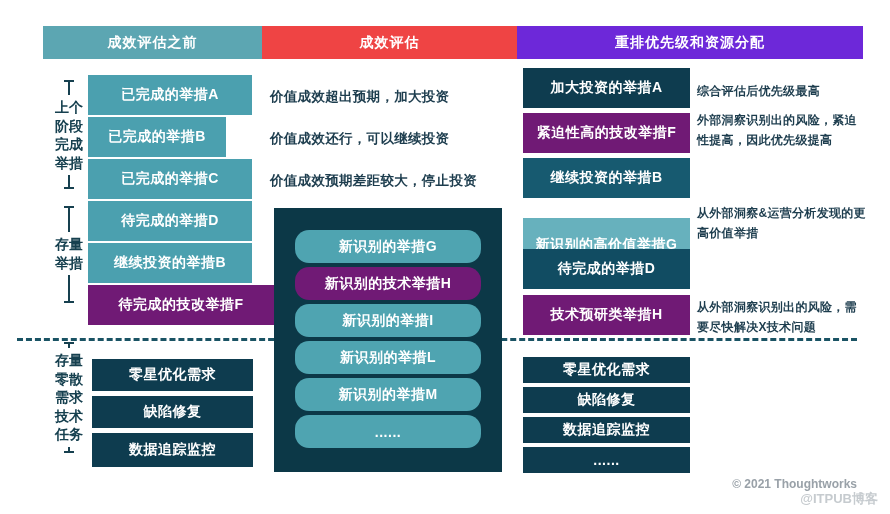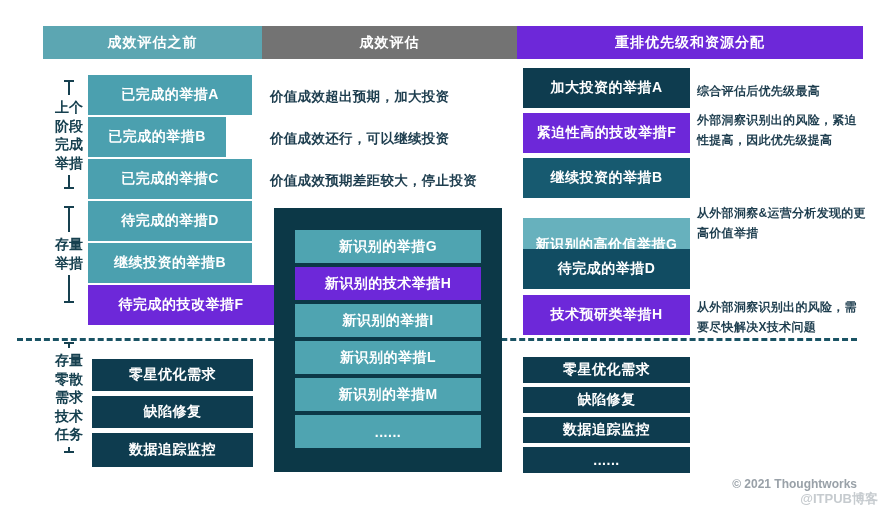--- a/index.html
+++ b/index.html
@@ -6,45 +6,45 @@
   .canvas{
     position:relative;width:890px;height:514px;background:#ffffff;overflow:hidden;
     font-family:"Liberation Sans","DejaVu Sans",sans-serif;
   }
   
   .hdr{
     position:absolute;top:26px;height:33px;display:flex;align-items:center;justify-content:center;
     color:#ffffff;font-size:14px;font-weight:700;letter-spacing:1px;
   }
   .hdr-teal{background:#5CA6B2;}
-  .hdr-navy{background:#737373;}
+  .hdr-navy{background:#ef4444;}
   .hdr-orange{background:#6d28d9;}
 
   
   .box{
     position:absolute;display:flex;align-items:center;justify-content:center;
     color:#ffffff;font-size:14px;font-weight:700;letter-spacing:.5px;white-space:nowrap;
   }
   .v-teal{background:#4BA0AF;}
   .v-teal-inner{background:#4FA4B1;}
   .v-teal-light{background:#67B1BD;}
   .v-navy{background:#0E3C4F;}
   .v-navy-medium{background:#175A70;}
   .v-navy-deep{background:#114C62;}
-  .v-orange{background:#6d28d9;}
+  .v-orange{background:#701a75;}
 
   
   .eval-container{
     position:absolute;left:274px;top:208px;width:228px;height:264px;background:#0C3847;
     box-sizing:border-box;padding:22px 21px 24px 21px;display:flex;flex-direction:column;gap:4px;
     z-index:2;
   }
   .eval-container .ibox{
     position:static;height:33px;flex:0 0 33px;display:flex;align-items:center;justify-content:center;
-    color:#fff;font-size:14px;font-weight:700;letter-spacing:.5px;
+    color:#fff;font-size:14px;font-weight:700;letter-spacing:.5px;border-radius:14px;
   }
 
   
   .dashed-divider{
     position:absolute;left:17px;top:338px;width:840px;height:0;
     border-top:3px dashed #1A5364;z-index:1;
   }
 
   
   .railgroup{

